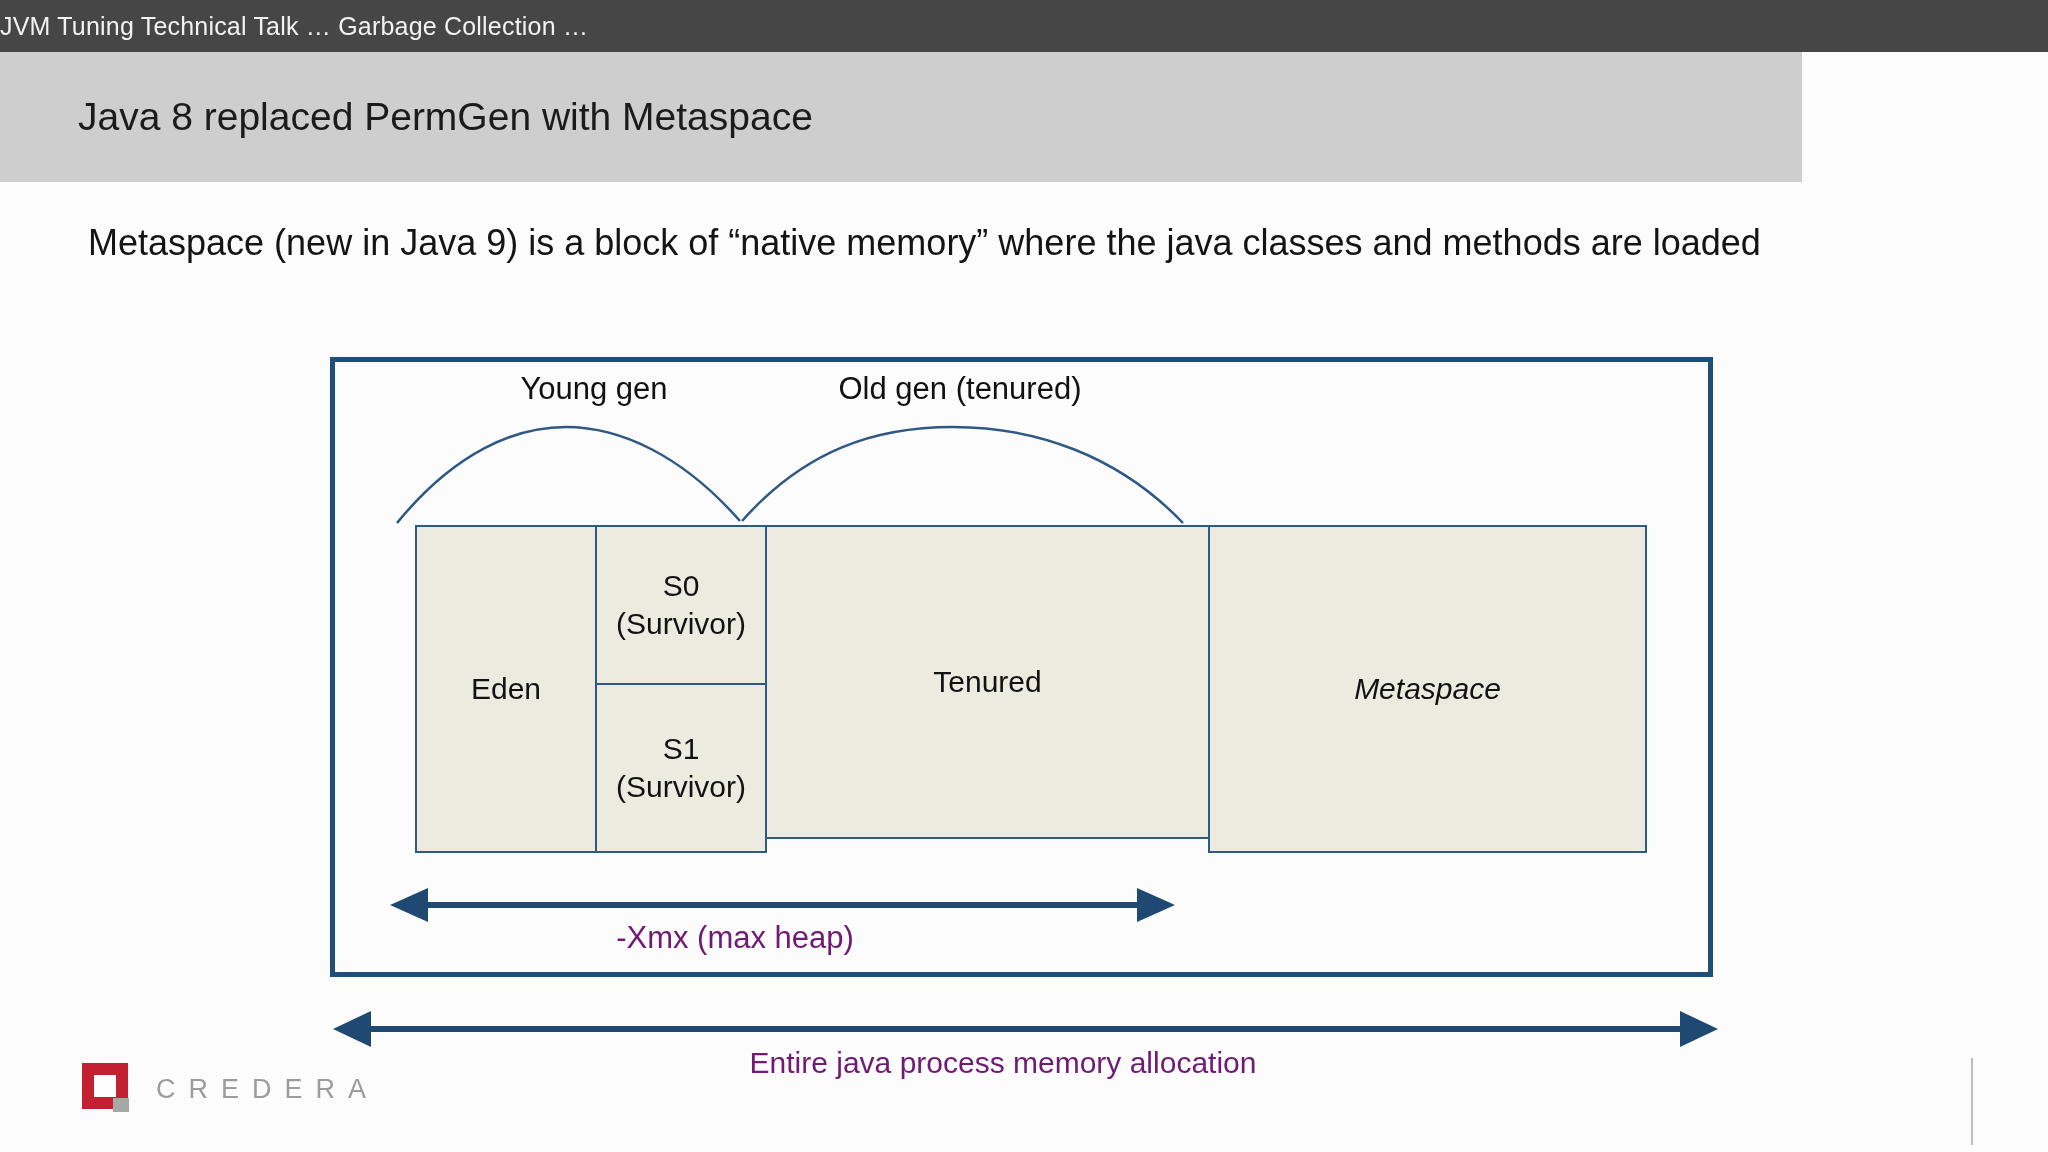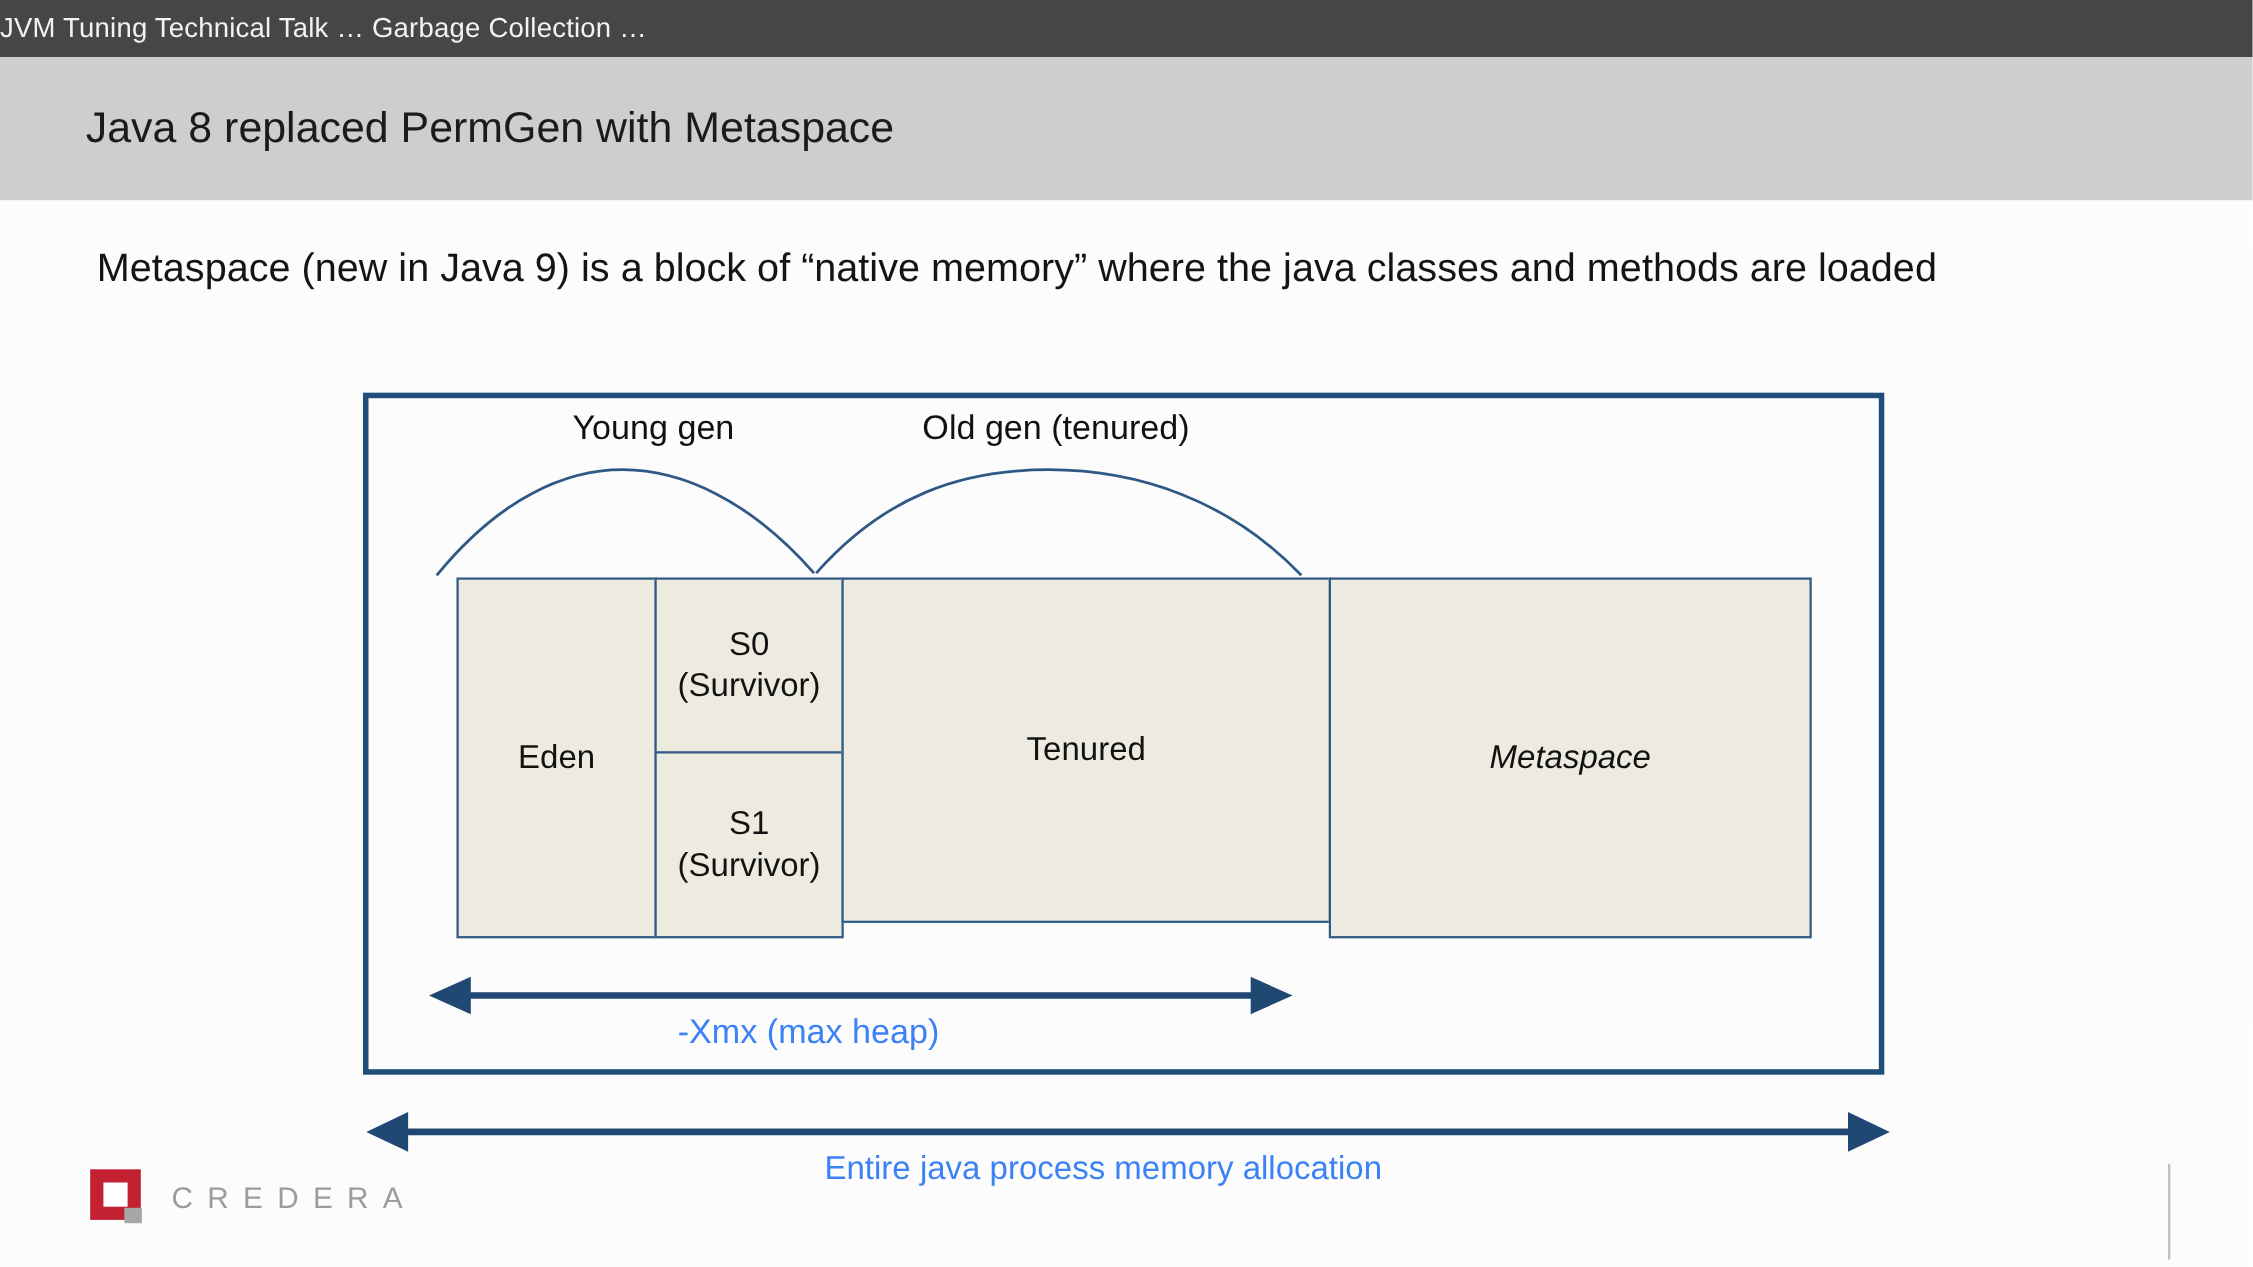--- a/index.html
+++ b/index.html
@@ -12,21 +12,21 @@
   
   .topbar{
     position:absolute;left:0;top:0;width:2048px;height:52px;
     background:#464646;display:flex;align-items:center;
   }
   .topbar .video-title{
     font-size:25px;color:#f2f2f2;letter-spacing:0.2px;
   }
   
   .titlebar{
-    position:absolute;left:0;top:52px;width:2048px;height:130px;
+    position:absolute;left:0;top:52px;width:1802px;height:130px;
     background:#cecece;display:flex;align-items:center;
   }
   .titlebar .slide-title{
     margin:0 0 0 78px;font-size:39px;font-weight:400;color:#1b1b1b;
   }
   
   .subtitle{
     position:absolute;left:88px;top:222px;font-size:36px;color:#141414;
     white-space:nowrap;
   }
@@ -51,21 +51,21 @@
   }
   .region.eden{left:390px;top:525px;width:182px;height:328px;}
   .region.s0{left:570px;top:525px;width:172px;height:160px;}
   .region.s1{left:570px;top:683px;width:172px;height:170px;}
   .region.tenured{left:740px;top:525px;width:445px;height:314px;}
   .region.metaspace{left:1183px;top:525px;width:439px;height:328px;font-style:italic;}
   
   .overlay{position:absolute;left:0;top:0;width:2048px;height:1152px;pointer-events:none;}
   
   .arrow-label{
-    position:absolute;transform:translateX(-50%);font-size:31px;color:#3b82f6;
+    position:absolute;transform:translateX(-50%);font-size:31px;color:#701a75;
     white-space:nowrap;
   }
   .arrow-label.xmx{left:735px;top:920px;}
   .arrow-label.process{left:1003px;top:1046px;font-size:30px;}
   
   .logo-mark{position:absolute;left:82px;top:1063px;width:48px;height:48px;}
   .logo-red{position:absolute;left:0;top:0;width:46px;height:46px;background:#c32032;}
   .logo-white{position:absolute;left:12px;top:12px;width:22px;height:22px;background:#ffffff;}
   .logo-gray{position:absolute;left:31px;top:35px;width:16px;height:14px;background:#a7a7a7;}
   .brand-text{

